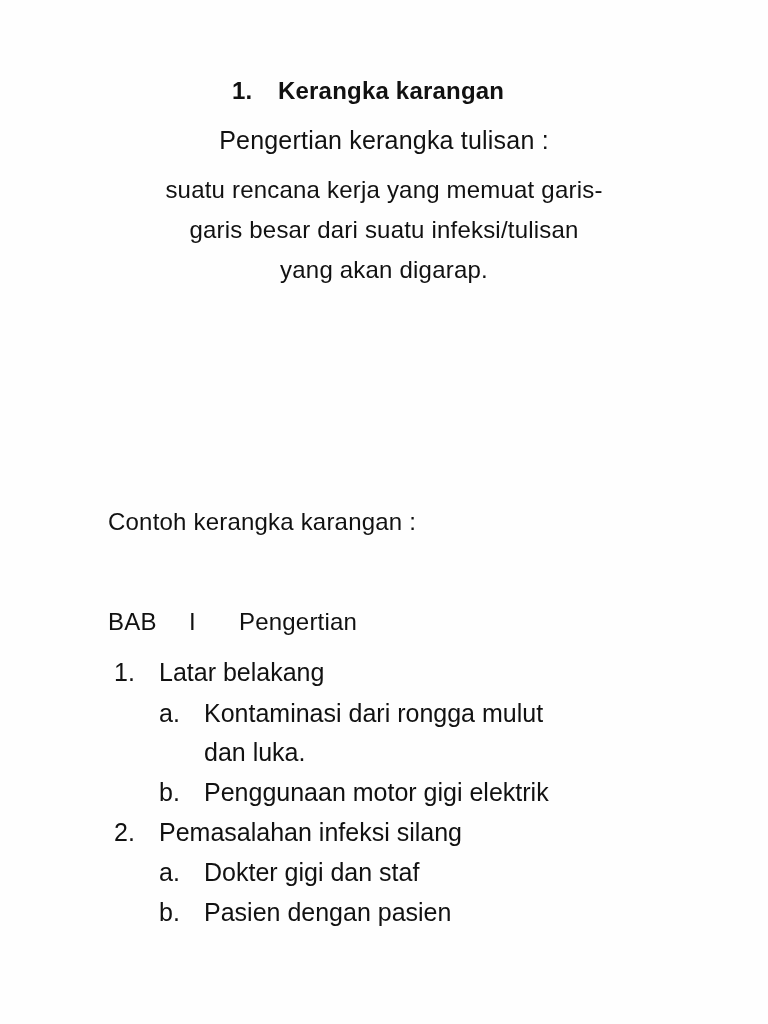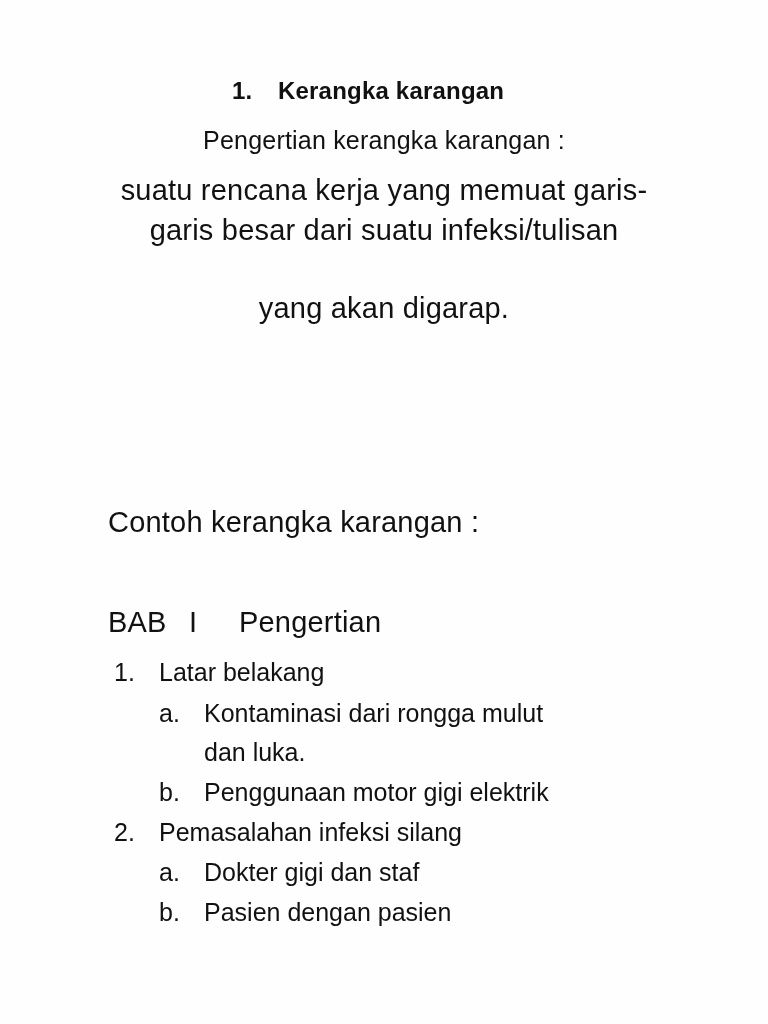--- a/index.html
+++ b/index.html
@@ -17,40 +17,40 @@
     }
     .page {
       position: absolute;
       left: 0; top: 0;
       width: 768px; height: 1024px;
       background: #fefefe;
     }
     .line {
       position: absolute;
       white-space: nowrap;
-      font-size: 29px;
+      font-size: 24px;
       line-height: 30px;
       letter-spacing: 0.2px;
     }
     .center {
       left: 0;
       width: 768px;
       text-align: center;
     }
     .heading {
       font-weight: bold;
       font-size: 24px;
       left: 232px;
       top: 76px;
     }
     .heading .num { display: inline-block; width: 46px; }
     .subtitle { top: 125px; font-size: 25px; }
     .para1 { top: 175px; }
     .para2 { top: 215px; }
-    .para3 { top: 255px; margin-top: 38px; }
+    .para3 { top: 255px; }
 
     .left { left: 108px; }
     .contoh { top: 507px; }
     .judul { top: 557px; }
     .bab { top: 607px; }
     .bab span { position: absolute; top: 0; }
     .bab .b1 { left: 0; }
     .bab .b2 { left: 81px; }
     .bab .b3 { left: 131px; }
 
@@ -73,21 +73,21 @@
   </style>
 </head>
 <body>
 
 <div class="page">
 
   <div class="line heading">
     <span class="num">1.</span><span>Kerangka karangan</span>
   </div>
 
-  <div class="line center subtitle">Pengertian kerangka karangan :</div>
+  <div class="line center subtitle">Pengertian kerangka tulisan :</div>
 
   <div class="line center para1">suatu rencana kerja yang memuat garis-</div>
   <div class="line center para2">garis besar dari suatu infeksi/tulisan</div>
   <div class="line center para3">yang akan digarap.</div>
 
   <div class="line left contoh">Contoh kerangka karangan :</div>
 
   <div class="line left bab" style="width:400px;height:30px;">
     <span class="b1">BAB</span>
     <span class="b2">I</span>

